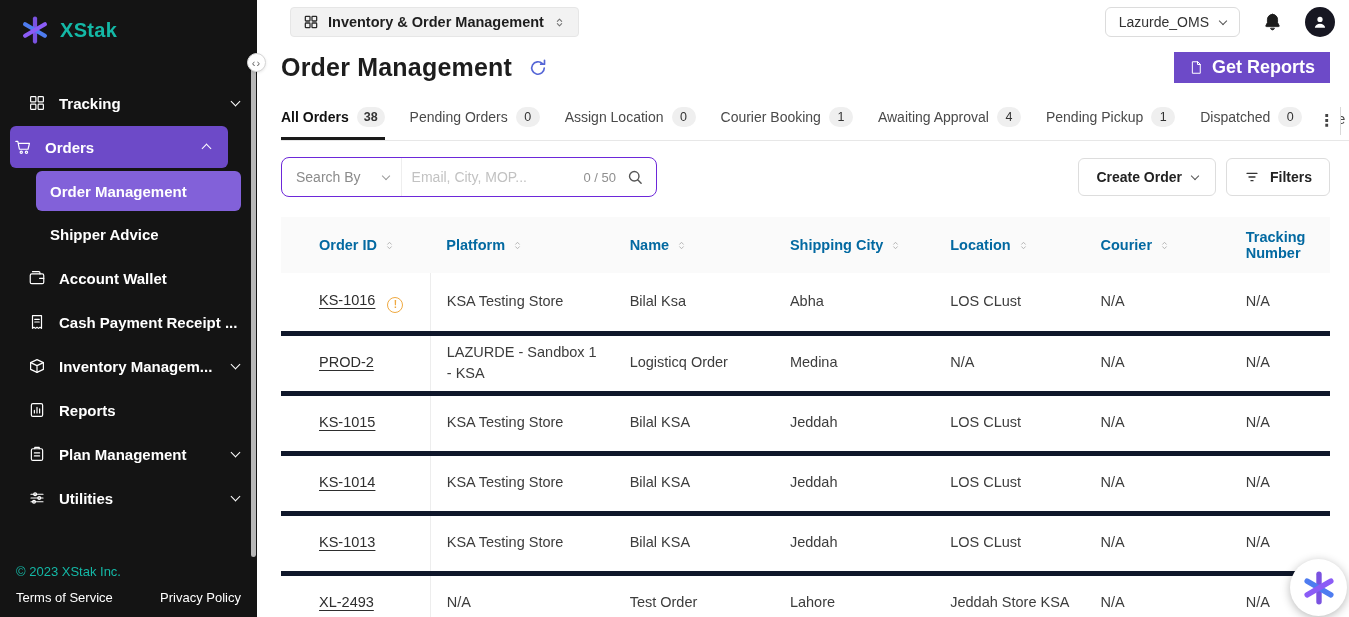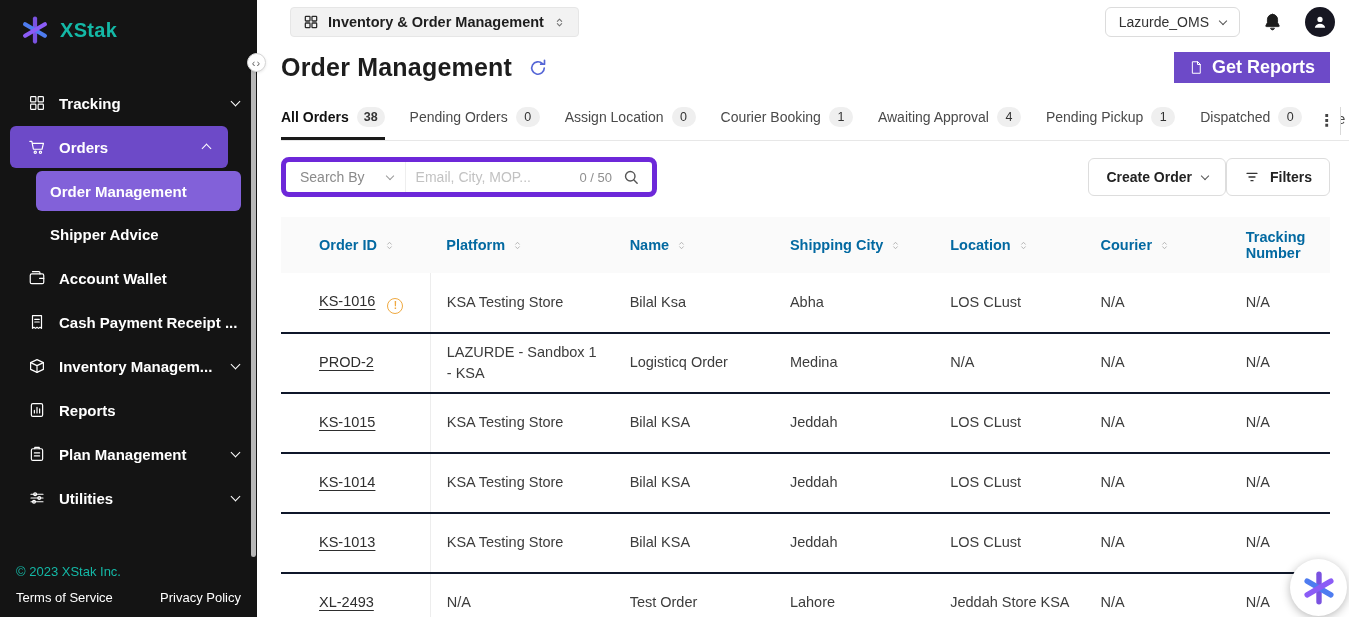--- a/index.html
+++ b/index.html
@@ -10,21 +10,21 @@
 
   
   .sidebar{width:257px;min-width:257px;background:var(--sidebar-bg,#141414);color:#fff;display:flex;flex-direction:column;position:relative;z-index:5}
   .logo{display:flex;align-items:center;gap:10px;padding:15px 20px 13px 20px;cursor:pointer}
   .logo-text{font-size:20px;font-weight:700;letter-spacing:.3px;color:#14b8a6}
   .menu{flex:1;padding-top:22px}
   .m-item{display:flex;align-items:center;gap:13px;height:42px;margin:2px 0;padding:0 18px 0 28px;font-size:15px;font-weight:600;cursor:pointer}
   .m-item .micon{width:18px;height:18px;flex:none;display:flex;color:#fff}
   .m-item .micon svg{width:18px;height:18px}
   .m-item .mlabel{flex:1;white-space:nowrap;overflow:hidden}
-  .m-item.active{background:var(--accent,#6D4AC8);border-radius:6px;margin:2px 29px 2px 10px;padding-left:18px}
+  .m-item.active{background:var(--accent,#6D4AC8);border-radius:6px;margin:2px 29px 2px 10px;padding-left:4px}
   .m-sub{display:flex;align-items:center;height:40px;margin:3px 16px 3px 36px;padding:0 14px;border-radius:6px;font-size:15px;font-weight:600;cursor:pointer;white-space:nowrap}
   .m-sub.active{background:var(--accent-bright,#8261D9)}
   .chev{display:inline-block;width:7px;height:7px;border-right:1.8px solid currentColor;border-bottom:1.8px solid currentColor;flex:none}
   .chev.down{transform:rotate(45deg);margin-top:-3px}
   .chev.up{transform:rotate(-135deg);margin-top:3px}
   .sidebar-scrollbar{position:absolute;right:1px;top:60px;width:5px;height:497px;background:#c9c9c9;border-radius:3px;opacity:.9}
   .sidebar-footer{margin-top:auto;padding:10px 16px 12px;font-size:13px}
   .copyright{margin-bottom:11px;color:#14b8a6}
   .footer-links{display:flex;justify-content:space-between}
   .footer-links a{color:#fff;cursor:pointer;text-decoration:none}
@@ -48,40 +48,40 @@
   .refresh-btn{margin-left:16px;display:flex;color:var(--refresh-icon,#5566D6)}
   .get-reports{margin-left:auto;display:flex;align-items:center;gap:8px;height:31px;padding:0 15px;background:var(--accent,#6D4AC8);color:#fff;border-radius:0;font-size:18px;font-weight:600}
 
   .tabs{position:relative;display:flex;align-items:flex-end;gap:25px;margin:18px 0 0 24px;border-bottom:1px solid #e7e7e7;height:40px;overflow:hidden}
   .tab{display:flex;align-items:center;gap:8px;padding-bottom:10px;border-bottom:3px solid transparent;font-size:14px;color:#4a4a4a;cursor:pointer;white-space:nowrap;flex:none}
   .tab .badge{min-width:24px;height:20px;padding:0 7px;background:#efefef;border-radius:10px;display:flex;align-items:center;justify-content:center;font-size:12.5px;color:#333}
   .tab.active{color:#101010;font-weight:700;border-bottom-color:#1a1a1a}
   .tabs-more{position:absolute;right:8px;bottom:5px;width:28px;height:28px;background:#fff;border-right:1px solid #d9d9d9;font-size:16px;font-weight:700;color:#444;line-height:1}
 
   .toolbar{display:flex;align-items:center;justify-content:space-between;margin:16px 19px 0 24px}
-  .search-group{display:flex;align-items:center;width:376px;height:40px;border:5px solid #6d28d9;border-radius:8px;padding-right:12px;background:#fff}
+  .search-group{display:flex;align-items:center;width:376px;height:40px;border:1px solid #6d28d9;border-radius:8px;padding-right:12px;background:#fff}
   .search-by{display:flex;align-items:center;gap:22px;height:100%;padding:0 12px 0 14px;font-size:14px;color:#8b8b8b;border-right:1px solid #eee}
   .search-by .chev{width:6px;height:6px;color:#9a9a9a}
   .search-input{flex:1;min-width:0;border:none;outline:none;font-size:14px;color:#333;font-family:inherit;padding:0 4px 0 10px;background:transparent}
   .search-input::placeholder{color:#c2c2c2}
   .char-counter{font-size:13px;color:#8f8f8f;margin:0 10px;white-space:nowrap}
   .search-btn{display:flex;color:#555}
-  .toolbar-right{display:flex;gap:0}
+  .toolbar-right{display:flex;gap:10px}
   .btn-outline{display:flex;align-items:center;gap:10px;height:38px;padding:0 17px;background:#fff;border:1px solid #ddd;border-radius:6px;font-size:14px;font-weight:600;color:#222}
   .btn-outline .chev{width:6px;height:6px;color:#555}
   .btn-outline .ficon{display:flex;color:#333}
 
   .table-wrap{flex:1;overflow:hidden;margin:20px 19px 0 24px}
   table{width:100%;border-collapse:collapse;table-layout:fixed}
   thead th{background:#fafafa;height:56px;text-align:left;font-size:14.5px;font-weight:600;color:#0369a1;padding:0 8px 0 16px;vertical-align:middle}
   .th-inner{display:flex;align-items:center;gap:7px}
   .th-inner .sort{display:flex;color:#b3b3b3;flex:none}
   th:first-child,td:first-child{padding-left:38px}
   td:first-child{border-right:1px solid #ededed}
-  tbody td{height:60px;font-size:14.5px;color:#3d3d3d;padding:0 12px 0 16px;border-bottom:2px solid #0f172a;vertical-align:middle;line-height:1.45}
+  tbody td{height:60px;font-size:14.5px;color:#3d3d3d;padding:0 12px 0 16px;border-bottom:5px solid #0f172a;vertical-align:middle;line-height:1.45}
   .order-link{color:#2e2e2e;text-decoration:underline;text-underline-offset:3px;cursor:pointer}
   .warn-icon{display:inline-flex;align-items:center;justify-content:center;width:16px;height:16px;border:1.6px solid var(--warning,#EFA941);border-radius:50%;color:var(--warning,#EFA941);font-size:10px;font-weight:700;margin-left:12px;vertical-align:-3px}
 
   .chat-widget{position:absolute;right:2px;bottom:1px;width:57px;height:57px;border-radius:50%;background:#fff;box-shadow:0 2px 10px rgba(0,0,0,.28);display:flex;align-items:center;justify-content:center;cursor:pointer;z-index:9}
 
   
   svg.ic{fill:none;stroke:currentColor;stroke-width:1.6;stroke-linecap:round;stroke-linejoin:round}
   .bell svg.ic{fill:#1b1b1b;stroke:#1b1b1b;stroke-width:1}
   .avatar svg.ic{fill:#fff;stroke:none}
   .sort svg.ic{stroke-width:2.1}

